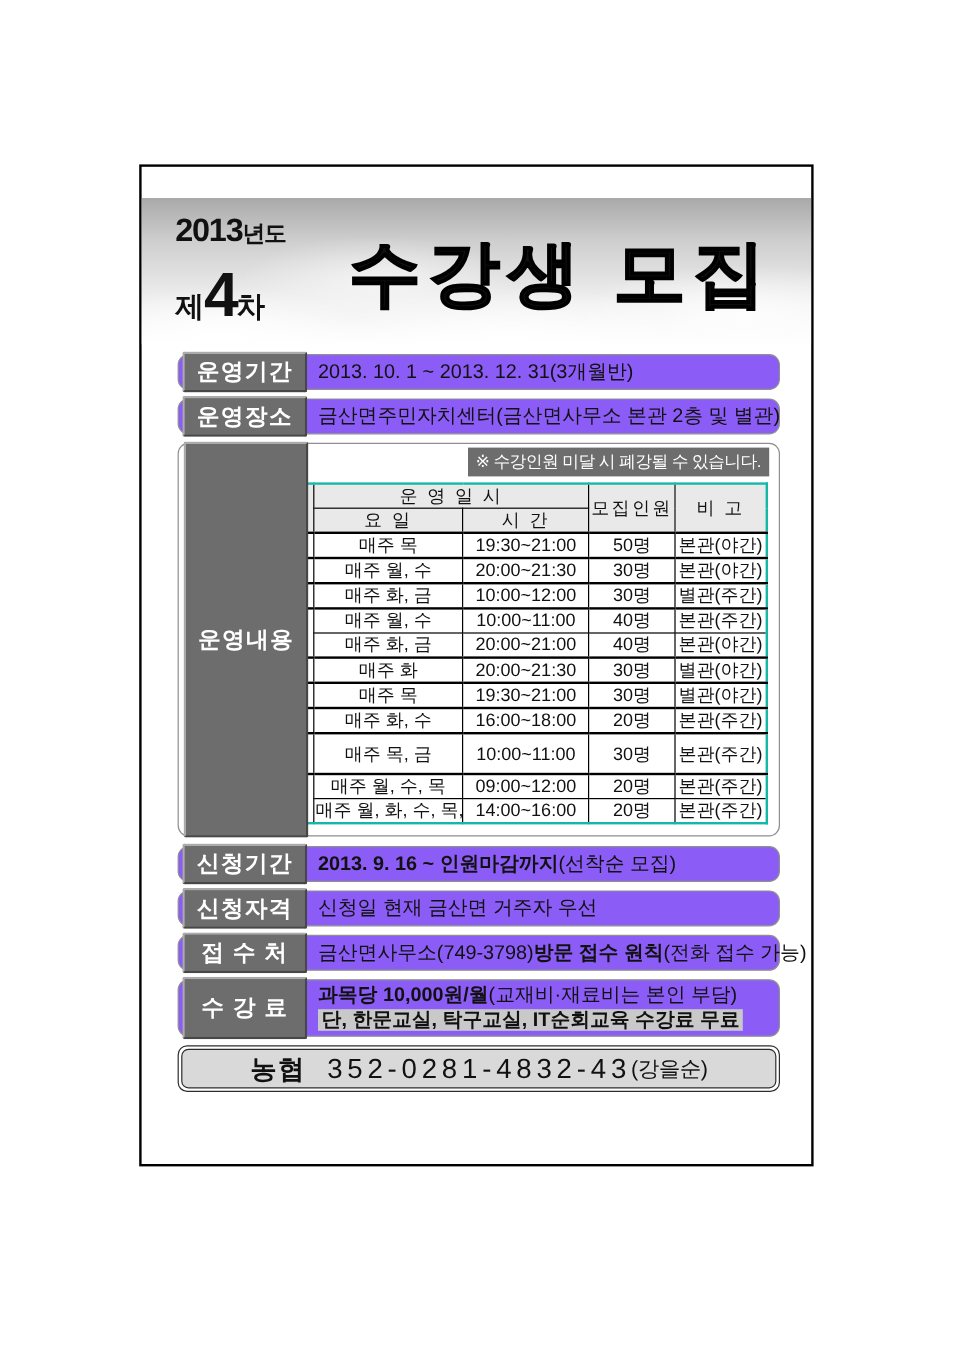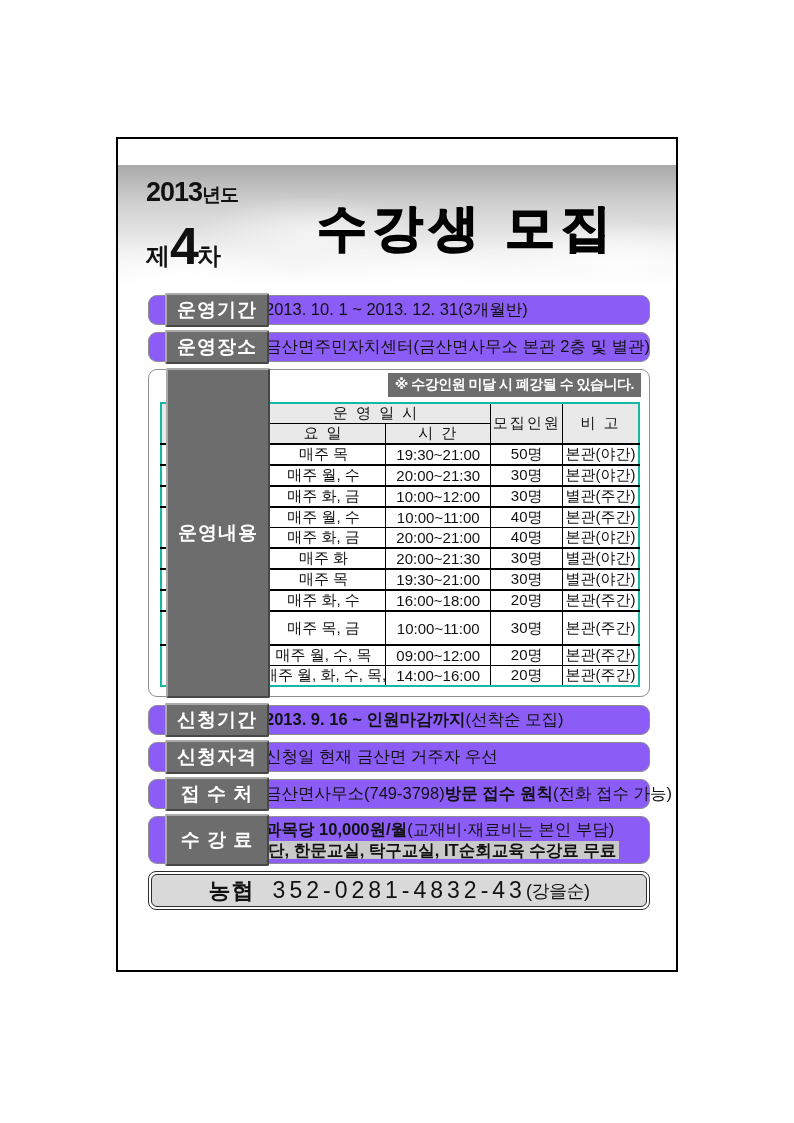--- a/index.html
+++ b/index.html
@@ -19,47 +19,47 @@
       linear-gradient(180deg, #a9a9a9 0%, #cfcfcf 30%, #efefef 70%, #ffffff 100%);
     display:flex; align-items:center; padding:0 10px 0 28px;
   }
   .title-left { width:122px; flex:none; }
   .title-year { font-size:27px; font-weight:bold; letter-spacing:-1px; white-space:nowrap; }
   .title-year .small { font-size:19px; font-weight:bold;text-align:right; }
   .title-round { font-size:24px; font-weight:bold; margin-top:8px; white-space:nowrap; }
   .title-round .big { font-size:52px; font-weight:900; letter-spacing:-2px; }
   .title-main { flex:1; text-align:center; }
   .title-line1 { font-size:38px; font-weight:900; letter-spacing:-1px; -webkit-text-stroke:1.2px #000; white-space:nowrap; }
-  .title-line2 { font-size:50px; font-weight:900; letter-spacing:6px; -webkit-text-stroke:1.5px #000; margin-top:4px; white-space:nowrap; }
+  .title-line2 { font-size:60px; font-weight:900; letter-spacing:6px; -webkit-text-stroke:1.5px #000; margin-top:4px; white-space:nowrap; }
   
   .sections { padding:8px 26px 0 30px; }
   .srow { position:relative; height:30px; margin-bottom:7px; }
   .srow-tall { height:48px; }
   .val-box {
     position:absolute; inset:0; background:#8b5cf6; border:1px solid #8f8f8f; border-radius:9px;
     display:flex; align-items:center; padding-left:116px; font-size:16.5px; white-space:nowrap;
   }
   .val-box-lines { flex-direction:column; align-items:flex-start; justify-content:center; line-height:21px; }
   .sec-label {
-    position:absolute; left:17px; top:-2px; height:calc(100% + 4px); width:104px; z-index:2;
+    position:absolute; left:4px; top:-2px; height:calc(100% + 4px); width:104px; z-index:2;
     background:#6d6d6d; color:#fff; font-weight:bold; font-size:19px; letter-spacing:1px;
     display:flex; align-items:center; justify-content:center; border-radius:2px;
     border-top:2px solid #ababab; border-left:2px solid #ababab;
     border-right:2px solid #474747; border-bottom:2px solid #474747;
   }
   .bold { font-weight:bold; }
   .hl { background:#c9c9c9; font-weight:bold; padding:0 3px; }
   
   .content-box {
     position:relative; border:1px solid #8f8f8f; border-radius:9px;
     padding:32px 9px 9px 11px; margin-bottom:8px; background:#fff;
   }
   .content-note {
     position:absolute; top:3px; right:8px; background:#6d6d6d; color:#fff;
-    font-size:14px; font-weight:bold; padding:3px 7px; letter-spacing:-0.5px; white-space:nowrap;
+    font-size:14px; font-weight:normal; padding:3px 7px; letter-spacing:-0.5px; white-space:nowrap;
   }
   table.schedule { width:100%; border-collapse:collapse; border:2px solid #14b8a6; table-layout:fixed; }
   table.schedule th, table.schedule td {
     border:1px solid #000; text-align:center; font-size:15px; padding:0 1px;
     height:20px; white-space:nowrap; overflow:hidden;
   }
   table.schedule th { background:#e9e9e9; font-weight:normal; letter-spacing:2px; }
   table.schedule col.c-prog { width:21%; }
   table.schedule col.c-day  { width:26%; }
   table.schedule col.c-time { width:22%; }

